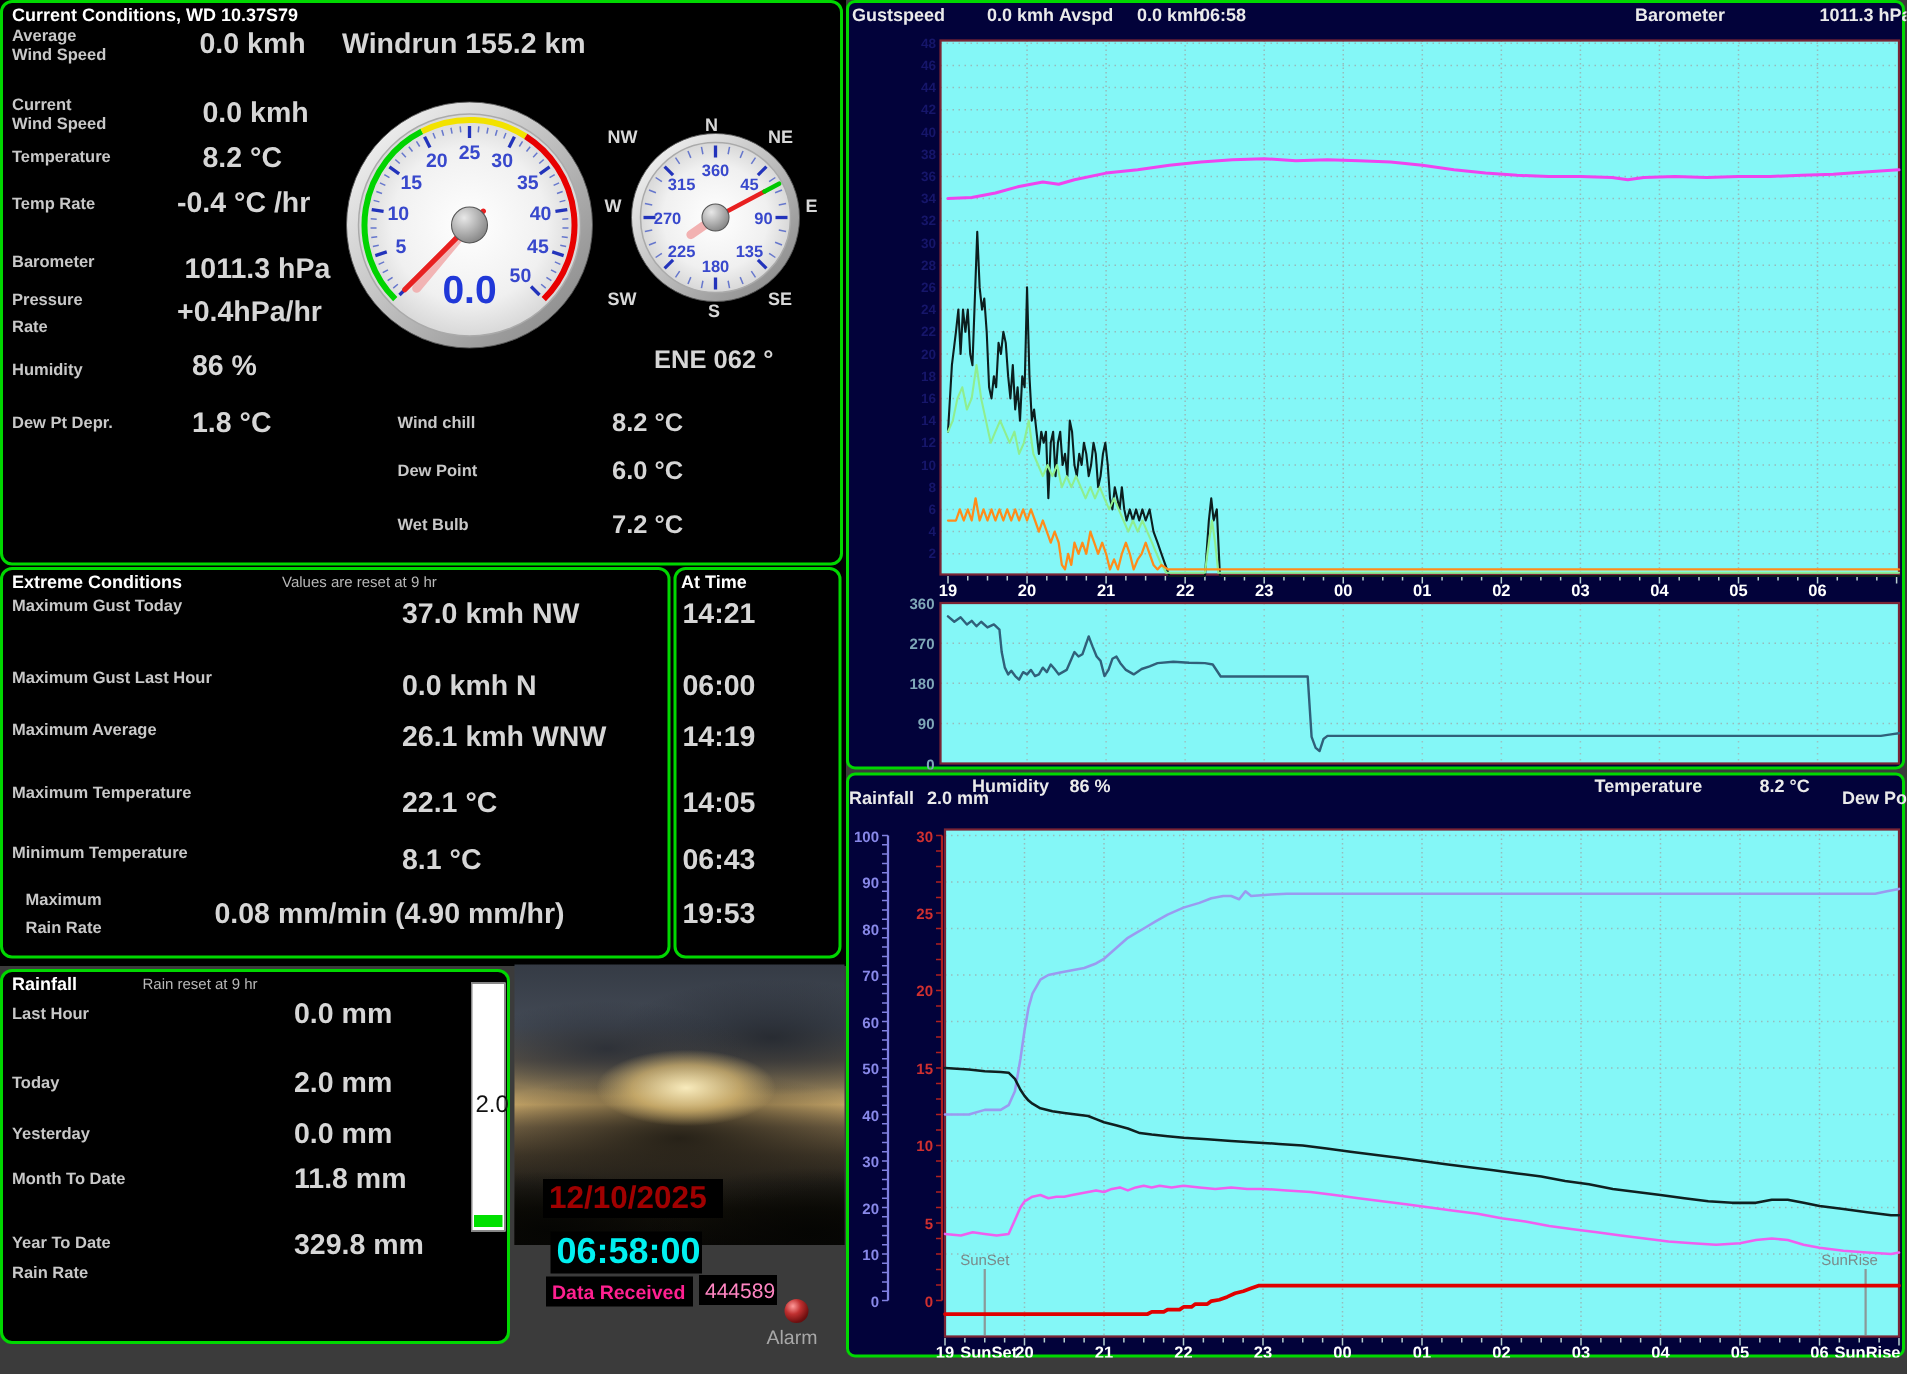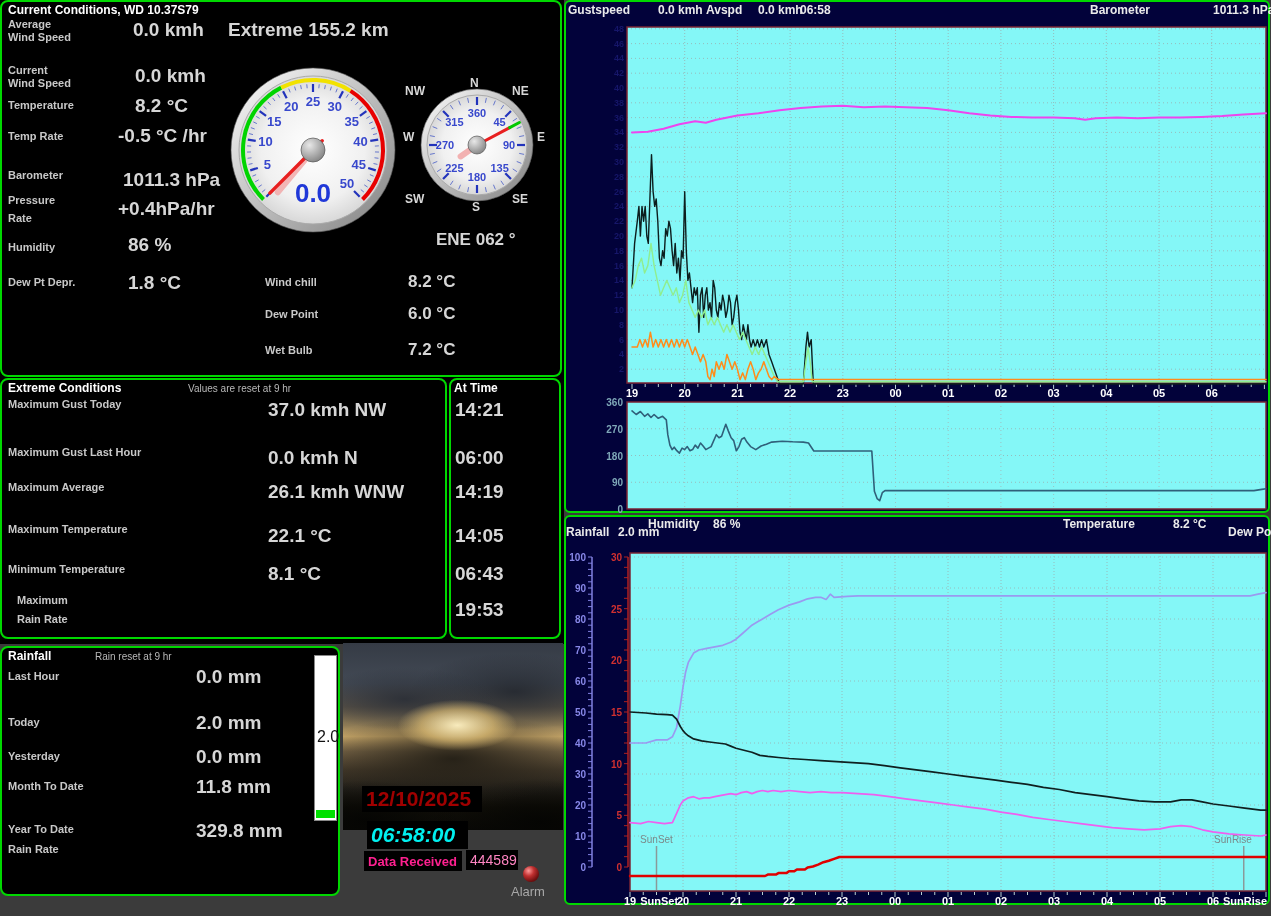--- a/index.html
+++ b/index.html
@@ -24,33 +24,33 @@
 
   <div class="abs" style="left:0;top:0;width:564px;height:644px;background:#000;"></div>
 
   <div class="lpanel" style="left:0;top:0;width:562px;height:377px;"></div>
   <div class="abs hdr" style="left:8px;top:3px;">Current Conditions, WD 10.37S79</div>
 
   <div class="abs lbl" style="left:8px;top:18px;">Average</div>
   <div class="abs lbl" style="left:8px;top:31px;">Wind Speed</div>
   <div class="abs val" style="left:133px;top:19px;">0.0 kmh</div>
   <div class="abs val" style="left:228px;top:19px;">
-    <span>Extreme</span>
+    <span>Windrun</span>
     <span>155.2 km</span>
   </div>
 
   <div class="abs lbl" style="left:8px;top:64px;">Current</div>
   <div class="abs lbl" style="left:8px;top:77px;">Wind Speed</div>
   <div class="abs val" style="left:135px;top:65px;">0.0 kmh</div>
 
   <div class="abs lbl" style="left:8px;top:99px;">Temperature</div>
   <div class="abs val" style="left:135px;top:95px;">8.2 °C</div>
 
   <div class="abs lbl" style="left:8px;top:130px;">Temp Rate</div>
-  <div class="abs val" style="left:118px;top:125px;">-0.5 °C /hr</div>
+  <div class="abs val" style="left:118px;top:125px;">-0.4 °C /hr</div>
 
   <div class="abs lbl" style="left:8px;top:169px;">Barometer</div>
   <div class="abs val" style="left:123px;top:169px;">1011.3 hPa</div>
 
   <div class="abs lbl" style="left:8px;top:194px;">Pressure</div>
   <div class="abs lbl" style="left:8px;top:212px;">Rate</div>
   <div class="abs val" style="left:118px;top:198px;">+0.4hPa/hr</div>
 
   <div class="abs lbl" style="left:8px;top:241px;">Humidity</div>
   <div class="abs val" style="left:128px;top:234px;">86 %</div>
@@ -233,20 +233,21 @@
   <div class="abs lbl" style="left:8px;top:523px;">Maximum Temperature</div>
   <div class="abs val" style="left:268px;top:525px;">22.1 °C</div>
   <div class="abs val" style="left:455px;top:525px;">14:05</div>
 
   <div class="abs lbl" style="left:8px;top:563px;">Minimum Temperature</div>
   <div class="abs val" style="left:268px;top:563px;">8.1 °C</div>
   <div class="abs val" style="left:455px;top:563px;">06:43</div>
 
   <div class="abs lbl" style="left:17px;top:594px;">Maximum</div>
   <div class="abs lbl" style="left:17px;top:613px;">Rain Rate</div>
+  <div class="abs val" style="left:143px;top:599px;">0.08 mm/min (4.90 mm/hr)</div>
   <div class="abs val" style="left:455px;top:599px;">19:53</div>
 
   <div class="lpanel" style="left:0;top:646px;width:340px;height:250px;"></div>
   <div class="abs hdr" style="left:8px;top:649px;">Rainfall</div>
   <div class="abs note" style="left:95px;top:651px;">Rain reset at 9 hr</div>
 
   <div class="abs lbl" style="left:8px;top:670px;">Last Hour</div>
   <div class="abs val" style="left:196px;top:666px;">0.0 mm</div>
   <div class="abs lbl" style="left:8px;top:716px;">Today</div>
   <div class="abs val" style="left:196px;top:712px;">2.0 mm</div>
@@ -270,21 +271,21 @@
         radial-gradient(ellipse 130px 45px at 28% 30%, rgba(42,46,54,0.9), rgba(42,46,54,0) 70%),
         radial-gradient(ellipse 150px 55px at 78% 26%, rgba(36,40,47,0.9), rgba(36,40,47,0) 70%),
         radial-gradient(ellipse 190px 60px at 50% 62%, rgba(32,28,20,0.9), rgba(32,28,20,0) 75%),
         radial-gradient(ellipse 120px 50px at 10% 95%, rgba(5,5,3,0.98), rgba(5,5,3,0) 80%),
         radial-gradient(ellipse 140px 55px at 90% 96%, rgba(5,5,3,0.98), rgba(5,5,3,0) 80%),
         linear-gradient(180deg,#353b45 0%,#434a55 22%,#5a5348 34%,#8d7a55 44%,#caa96a 50%,#7a6748 58%,#43392a 68%,#23201a 78%,#121009 88%,#0a0906 100%);"></div>
   <div class="blackbox" style="left:362px;top:786px;width:120px;height:26px;">
     <span style="font-weight:bold;font-size:21px;color:#a00000;">12/10/2025</span>
   </div>
   <div class="blackbox" style="left:367px;top:821px;width:101px;height:28px;">
-    <span style="font-weight:bold;font-size:21px;color:#00f0f0;font-style:italic;">06:58:00</span>
+    <span style="font-weight:bold;font-size:24px;color:#00f0f0;">06:58:00</span>
   </div>
   <div class="blackbox" style="left:364px;top:851px;width:98px;height:20px;">
     <span style="font-weight:bold;font-size:13px;color:#ff2090;">Data Received</span>
   </div>
   <div class="blackbox" style="left:466px;top:850px;width:52px;height:20px;">
     <span style="font-size:14px;color:#ff85c2;">444589</span>
   </div>
   <div class="abs" style="left:523px;top:866px;width:16px;height:16px;border-radius:50%;
        background:radial-gradient(circle at 35% 30%, #ff9a9a, #c03030 35%, #701010 70%, #400808);"></div>
   <div class="abs" style="left:511px;top:884px;font-size:13px;color:#a8a8a8;">Alarm</div>

